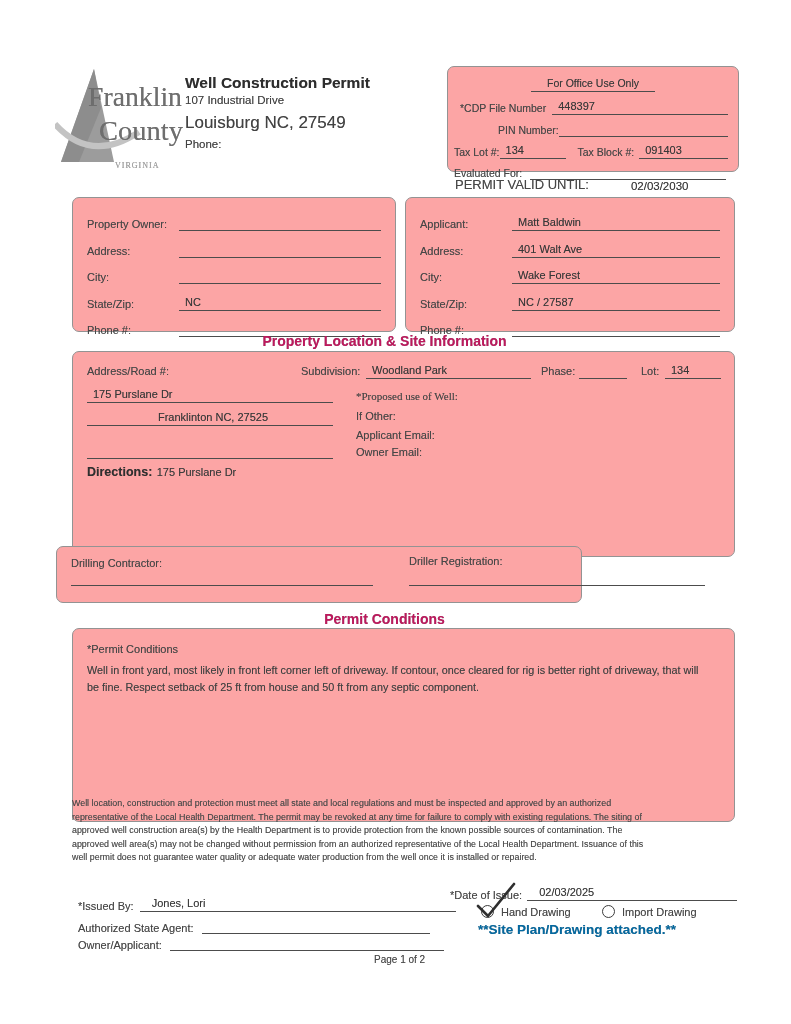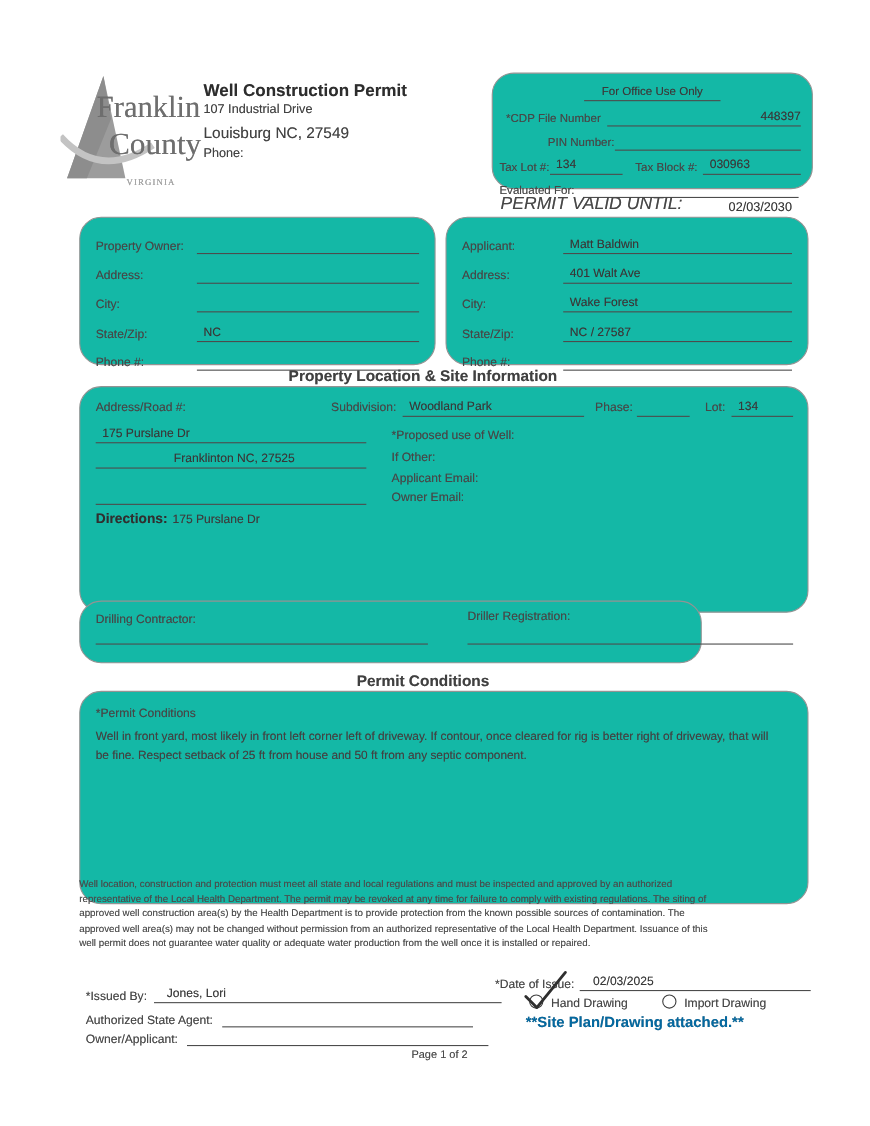--- a/index.html
+++ b/index.html
@@ -1,26 +1,26 @@
 <!DOCTYPE html>
 <html><head>
 <meta charset="utf-8">
 <style>
   html,body{margin:0;padding:0;background:#fff;}
   .page{position:relative;width:791px;height:1024px;background:#fff;overflow:hidden;
         font-family:"Liberation Sans",sans-serif;color:#424242;
         text-shadow:0 0 .5px rgba(70,70,70,.55);}
   .abs{position:absolute;}
-  .box{position:absolute;border:1.5px solid #939393;border-radius:20px;background:#14b8a6;box-sizing:border-box;}
+  .box{position:absolute;border:1.5px solid #939393;border-radius:7px;background:#fca5a5;box-sizing:border-box;}
   .lbl{font-size:11px;color:#474747;}
   .small{font-size:10.5px;}
   .uline{display:inline-block;border-bottom:1.5px solid #4c4c4c;vertical-align:bottom;
          font-size:11px;color:#383838;padding:0 0 1px 6px;box-sizing:border-box;height:15px;}
   .sect{position:absolute;left:0;width:769px;text-align:center;font-weight:bold;
-        font-size:14px;color:#404040;}
+        font-size:14px;color:#be185d;}
   .frow{display:flex;align-items:flex-end;}
   .owner-row{height:26.4px;padding:0 14px;}
   .owner-row .lbl{flex:0 0 92px;padding-bottom:1px;}
   .owner-row .uline{flex:1;}
   .bold{font-weight:bold;}
   .radio{display:inline-block;width:13px;height:13px;border:1.6px solid #3d3d3d;border-radius:50%;
          box-sizing:border-box;background:#fff;}
   .fineprint{font-size:8.9px;line-height:1.52;color:#4b4b4b;}
 </style>
 </head>
@@ -35,50 +35,50 @@
       <path d="M0,60 Q36,100 84,68" stroke="#c3c3c3" stroke-width="6" fill="none"></path>
       <text x="33" y="42" font-family="Liberation Serif, serif" font-size="28" fill="#6e6e6e" textLength="94" lengthAdjust="spacingAndGlyphs">Franklin</text>
       <text x="44" y="76" font-family="Liberation Serif, serif" font-size="28" fill="#6e6e6e" textLength="84" lengthAdjust="spacingAndGlyphs">County</text>
       <text x="60" y="104" font-family="Liberation Serif, serif" font-size="8" fill="#a5a5a5" letter-spacing="1">VIRGINIA</text>
     </svg>
   </div>
 
   <div class="abs" style="left:185px;top:74px;">
     <div class="bold" style="font-size:15.5px;color:#2d2d2d;">Well Construction Permit</div>
     <div style="font-size:11.5px;line-height:1.55;">107 Industrial Drive</div>
-    <div style="font-size:14px;line-height:1.55;">Louisburg NC, 27549</div>
+    <div style="font-size:17px;line-height:1.55;">Louisburg NC, 27549</div>
     <div style="font-size:11.5px;line-height:1.55;">Phone:</div>
   </div>
 
   <div class="box" style="left:447px;top:66px;width:292px;height:106px;">
     <div style="text-align:center;margin-top:6px;">
       <span class="small" style="border-bottom:1.5px solid #4c4c4c;padding:0 16px 2px 16px;color:#3a3a3a;">For Office Use Only</span>
     </div>
     <div class="frow" style="margin:9px 10px 0 12px;">
       <span class="lbl small" style="padding-bottom:1px;">*CDP File Number</span>
-      <span class="uline" style="flex:1;margin-left:6px;text-align:right;">448397</span>
+      <span class="uline" style="flex:1;margin-left:6px;">448397</span>
     </div>
     <div class="frow" style="margin:7px 10px 0 50px;">
       <span class="lbl small" style="padding-bottom:1px;">PIN Number:</span>
       <span class="uline" style="flex:1;"></span>
     </div>
     <div class="frow" style="margin:7px 10px 0 6px;">
       <span class="lbl small" style="padding-bottom:1px;">Tax Lot #:</span>
       <span class="uline" style="width:66px;">134</span>
       <span class="lbl small" style="margin-left:12px;padding-bottom:1px;">Tax Block #:</span>
-      <span class="uline" style="flex:1;margin-left:5px;">030963</span>
+      <span class="uline" style="flex:1;margin-left:5px;">091403</span>
     </div>
     <div class="frow" style="margin:6px 12px 0 6px;">
       <span class="lbl small" style="padding-bottom:1px;">Evaluated For:</span>
       <span class="uline" style="flex:1;margin-left:8px;"></span>
     </div>
   </div>
 
   <div class="abs frow" style="left:455px;top:177px;">
-    <span class="lbl" style="font-size:16px;font-style:italic;">PERMIT VALID UNTIL:</span>
+    <span class="lbl" style="font-size:13px;">PERMIT VALID UNTIL:</span>
     <span style="font-size:11.5px;color:#383838;margin-left:42px;">02/03/2030</span>
   </div>
 
   <div class="box" style="left:72px;top:197px;width:324px;height:135px;padding-top:7px;">
     <div class="frow owner-row">
       <span class="lbl">Property Owner:</span>
       <span class="uline"></span>
     </div>
     <div class="frow owner-row">
       <span class="lbl">Address:</span>
@@ -129,33 +129,33 @@
     <span class="abs uline" style="left:293px;top:12px;width:165px;">Woodland Park</span>
     <span class="abs lbl" style="left:468px;top:13px;">Phase:</span>
     <span class="abs uline" style="left:506px;top:12px;width:48px;"></span>
     <span class="abs lbl" style="left:568px;top:13px;">Lot:</span>
     <span class="abs uline" style="left:592px;top:12px;width:56px;">134</span>
 
     <span class="abs uline" style="left:14px;top:36px;width:246px;">175 Purslane Dr</span>
     <span class="abs uline" style="left:14px;top:59px;width:246px;text-align:center;">Franklinton NC, 27525</span>
     <span class="abs uline" style="left:14px;top:92px;width:246px;"></span>
 
-    <span class="abs lbl" style="left:283px;top:38px;">*Proposed use of Well:</span>
+    <span class="abs lbl" style="left:283px;top:38px;font-family:Liberation Serif, serif;">*Proposed use of Well:</span>
     <span class="abs lbl" style="left:283px;top:58px;">If Other:</span>
     <span class="abs lbl" style="left:283px;top:77px;">Applicant Email:</span>
     <span class="abs lbl" style="left:283px;top:94px;">Owner Email:</span>
 
     <div class="abs" style="left:14px;top:110px;">
       <span class="bold" style="font-size:12.5px;color:#2f2f2f;">Directions:</span>
       <span style="font-size:11px;color:#3c3c3c;">175 Purslane Dr</span>
     </div>
   </div>
 
 
-  <div class="box" style="left:72px;top:546px;width:566px;height:57px;">
+  <div class="box" style="left:56px;top:546px;width:526px;height:57px;">
     <span class="abs lbl" style="left:14px;top:10px;">Drilling Contractor:</span>
     <span class="abs uline" style="left:14px;top:24px;width:302px;"></span>
     <span class="abs lbl" style="left:352px;top:8px;">Driller Registration:</span>
     <span class="abs uline" style="left:352px;top:24px;width:296px;"></span>
   </div>
 
   <div class="sect" style="top:611px;">Permit Conditions</div>
 
   <div class="box" style="left:72px;top:628px;width:663px;height:194px;">
     <div class="abs lbl" style="left:14px;top:14px;">*Permit Conditions</div>

